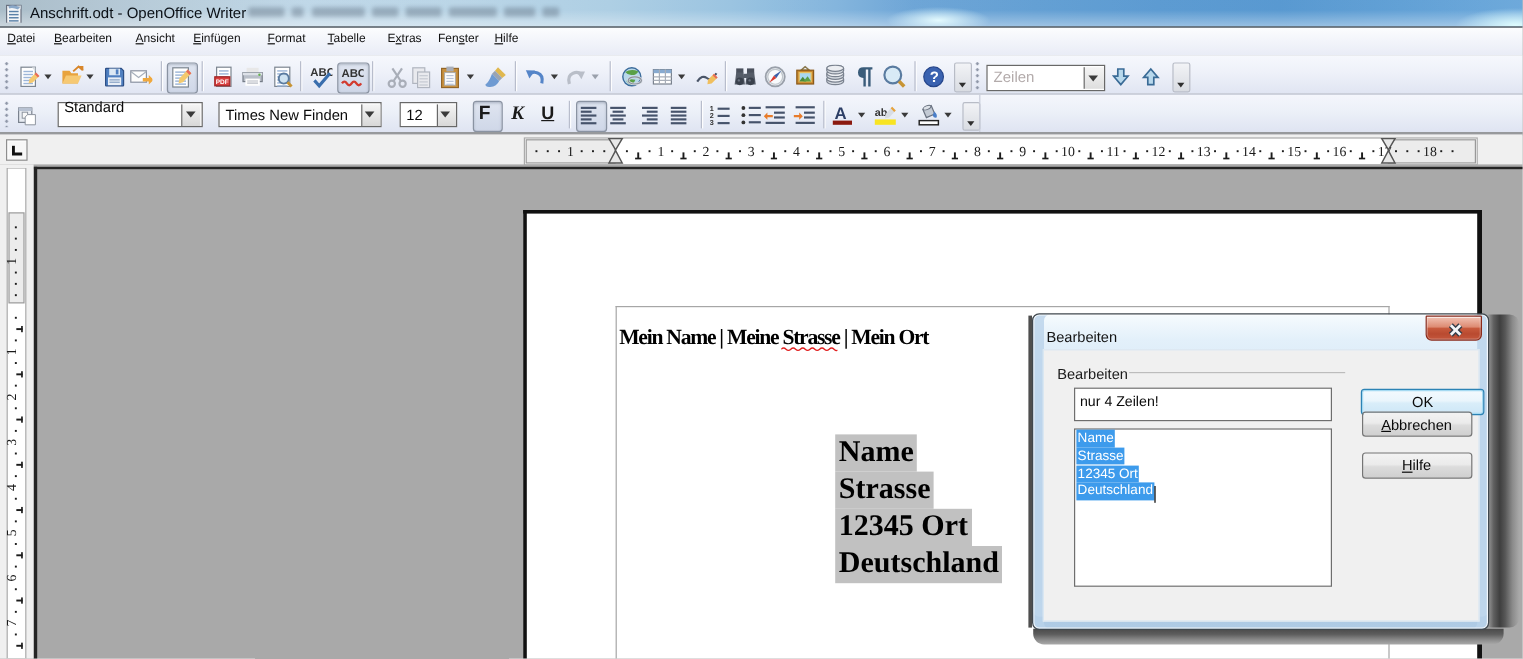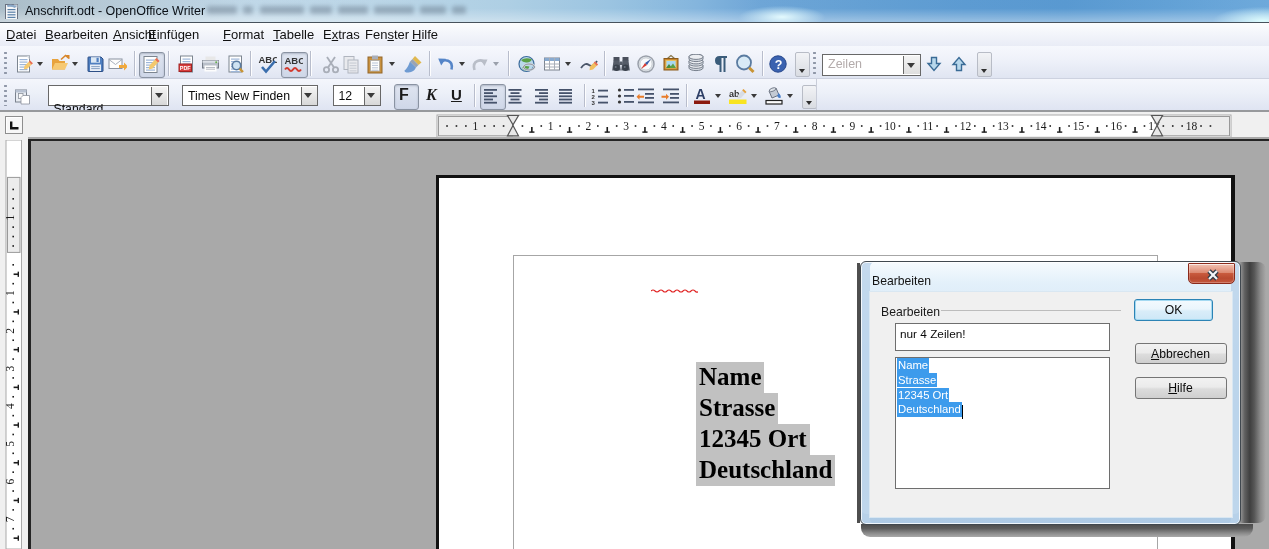--- a/index.html
+++ b/index.html
@@ -11,21 +11,21 @@
   radial-gradient(58px 15px at 782px 17px, rgba(230,252,255,.97), rgba(230,252,255,0) 75%),
   linear-gradient(0deg, rgba(255,255,255,.40), rgba(255,255,255,.04) 62%),
   linear-gradient(90deg,#a7bac6 0%,#b5cad8 10%,#bdd6e7 20%,#b8d4e6 30%,
    #abcde3 40%,#97c2e0 48%,#7fb2dc 55%,#68a2d5 60%,#5e9cd2 68%,
    #5697d0 76%,#5295cf 84%,#5c9dd4 92%,#68a6da 100%)}
 .smudge{position:absolute;top:6px;height:8px;background:#5f6f80;opacity:.42;
  filter:blur(1.9px);border-radius:2px}
 #menubar{left:0;top:22px;width:1269px;height:24px;
  background:linear-gradient(180deg,#fcfdfe 0%,#f4f6fb 40%,#e9ecf6 100%);
  border-top:1px solid #47525c;box-sizing:border-box}
-.mi{position:absolute;top:27px;font-size:13px;color:#111;white-space:pre}
+.mi{position:absolute;top:27px;font-size:10px;color:#111;white-space:pre}
 .mi u{text-decoration:underline}
 #tb1{left:0;top:46px;width:1269px;height:33px;
  background:linear-gradient(180deg,#f6f8fd 0%,#eef1f9 45%,#e0e5f2 100%);
  border-bottom:1px solid #cdd2e0;box-sizing:border-box}
 #tb2{left:0;top:79px;width:1269px;height:31px;
  background:linear-gradient(180deg,#f4f6fc 0%,#ecf0f8 45%,#dfe4f2 100%)}
 #tbline{left:0;top:110px;width:1269px;height:3px;background:#97999c}
 .grip{position:absolute;width:3px;background-image:radial-gradient(circle at 1.5px 2px,#8f97a8 1.1px,rgba(0,0,0,0) 1.3px);background-size:3px 5px}
 .sep{position:absolute;width:1px;background:#b8bdcc;box-shadow:1px 0 0 #fdfdfe}
 .ddarrow{position:absolute;width:0;height:0;border-left:3.5px solid transparent;
@@ -92,21 +92,21 @@
       <rect x="3.5" y="8.6" width="8" height="1.2" fill="#5a81a8"></rect>
       <rect x="3.5" y="11.2" width="8" height="1.2" fill="#5a81a8"></rect>
       <rect x="3.5" y="13.8" width="8" height="1.2" fill="#5a81a8"></rect>
       <path d="M3 2 Q8 0.5 12.5 3 L11 5 Q7 3 3.5 4 Z" fill="#8aa8c8"></path>
     </svg>
 <div class="abs" style="left:25px;top:3.5px;font-size:12.5px;color:#0b1016">Anschrift.odt - OpenOffice Writer</div>
 <div class="abs" id="menubar"></div>
 <div class="mi" style="left:6px"><u>D</u>atei</div>
 <div class="mi" style="left:45px"><u>B</u>earbeiten</div>
 <div class="mi" style="left:113px"><u>A</u>nsicht</div>
-<div class="mi" style="left:148px"><u>E</u>infügen</div>
+<div class="mi" style="left:161px"><u>E</u>infügen</div>
 <div class="mi" style="left:223px"><u>F</u>ormat</div>
 <div class="mi" style="left:273px"><u>T</u>abelle</div>
 <div class="mi" style="left:323px">E<u>x</u>tras</div>
 <div class="mi" style="left:365px">Fen<u>s</u>ter</div>
 <div class="mi" style="left:412px"><u>H</u>ilfe</div>
 <div class="abs" id="tb1"></div>
 <div class="grip" style="left:4px;top:51px;height:24px"></div>
 <svg class="abs" style="left:14.0px;top:54.0px" width="20" height="20" viewBox="0 0 20 20">
       <rect x="3.5" y="2" width="12" height="16" fill="#fff" stroke="#7c8590" stroke-width="1"></rect>
       <path d="M12.5 2 L15.5 2 L15.5 5.5 Z" fill="#d8dde2"></path>
@@ -316,21 +316,21 @@
 <div class="abs" id="tb2"></div>
 <div class="grip" style="left:4px;top:84px;height:22px"></div>
 <svg class="abs" style="left:13.0px;top:86.0px" width="20" height="20" viewBox="0 0 20 20">
       <rect x="2.5" y="4" width="11" height="12" fill="#e8ecf2" stroke="#7a828e" stroke-width="1"></rect>
       <rect x="2.5" y="4" width="11" height="2.5" fill="#b8c2d2"></rect>
       <rect x="5.5" y="7.5" width="4.5" height="5" fill="#f8f8f8" stroke="#8a919c" stroke-width="0.8"></rect>
       <path d="M10 9.5 L16.5 9.5 L16.5 18 L8 18 L8 11.5 Z" fill="#fff"></path>
       <path d="M10 9.5 L16.5 9.5 L16.5 18 L8 18 L8 11.5 Z" fill="none" stroke="#8a919c" stroke-width="0.8"></path>
     </svg>
 <div class="abs" style="left:47.5px;top:85.0px;width:121.0px;height:21.0px;background:#fff;border:1.5px solid #686868;box-sizing:border-box"></div>
-    <div class="abs" style="left:53.5px;top:102px;font-size:12.3px;color:#0a0a0a;white-space:pre">Standard</div>
+    <div class="abs" style="left:53.5px;top:82px;font-size:12.3px;color:#0a0a0a;white-space:pre">Standard</div>
     <div class="abs" style="left:151.0px;top:86.5px;width:16px;height:18.0px;background:linear-gradient(180deg,#f4f4f4,#d8d8d8);border-left:1.5px solid #686868;box-sizing:border-box"></div>
     <div class="ddarrow" style="left:154.5px;top:93.0px;border-top-width:5px;border-left-width:4.5px;border-right-width:4.5px"></div>
 <div class="abs" style="left:182.0px;top:85.0px;width:136.0px;height:21.0px;background:#fff;border:1.5px solid #686868;box-sizing:border-box"></div>
     <div class="abs" style="left:188.0px;top:88.5px;font-size:12.3px;color:#0a0a0a;white-space:pre">Times New Finden</div>
     <div class="abs" style="left:300.5px;top:86.5px;width:16px;height:18.0px;background:linear-gradient(180deg,#f4f4f4,#d8d8d8);border-left:1.5px solid #686868;box-sizing:border-box"></div>
     <div class="ddarrow" style="left:304.0px;top:93.0px;border-top-width:5px;border-left-width:4.5px;border-right-width:4.5px"></div>
 <div class="abs" style="left:332.5px;top:85.0px;width:48.5px;height:21.0px;background:#fff;border:1.5px solid #686868;box-sizing:border-box"></div>
     <div class="abs" style="left:338.5px;top:88.5px;font-size:12.3px;color:#0a0a0a;white-space:pre">12</div>
     <div class="abs" style="left:363.5px;top:86.5px;width:16px;height:18.0px;background:linear-gradient(180deg,#f4f4f4,#d8d8d8);border-left:1.5px solid #686868;box-sizing:border-box"></div>
     <div class="ddarrow" style="left:367.0px;top:93.0px;border-top-width:5px;border-left-width:4.5px;border-right-width:4.5px"></div>
@@ -582,20 +582,21 @@
       <rect x="8.6" y="359.65000000000003" width="5.2" height="1.6" fill="#1c1c1c"></rect>
       <rect x="12.6" y="357.85" width="1.4" height="5.2" fill="#1c1c1c"></rect>
       <rect x="7.4" y="369.075" width="1.6" height="1.6" fill="#1c1c1c"></rect>
       <text x="8.6" y="379.3" font-size="11.5" font-family="Liberation Serif" fill="#1a1a1a" text-anchor="middle" transform="rotate(-90 8.6 379.3)">7</text>
       <rect x="7.4" y="387.92500000000007" width="1.6" height="1.6" fill="#1c1c1c"></rect>
       <rect x="8.6" y="397.3500000000001" width="5.2" height="1.6" fill="#1c1c1c"></rect>
       <rect x="12.6" y="395.55000000000007" width="1.4" height="5.2" fill="#1c1c1c"></rect>
     </svg>
 <div class="abs" id="page"></div>
 <div class="abs" id="frame"></div>
+<div class="abs" style="left:516px;top:271px"><span id="t1" style="font-family:'Liberation Serif',serif;font-weight:bold;font-size:18px;letter-spacing:-1.05px;white-space:pre">Mein Name | Meine Strasse | Mein Ort</span></div>
 <svg class="abs" style="left:651.0px;top:289.0px" width="47" height="5" viewBox="0 0 47 5">
       <path d="M0 2 Q2 0 4 2 Q6 4 8 2 Q10 0 12 2 Q14 4 16 2 Q18 0 20 2 Q22 4 24 2 Q26 0 28 2 Q30 4 32 2 Q34 0 36 2 Q38 4 40 2 Q42 0 44 2 Q46 4 47 2.6" fill="none" stroke="#e02020" stroke-width="1.1"></path>
     </svg>
 <div class="abs" id="addr">
       <div class="hl">Name</div>
       <div class="hl">Strasse</div>
       <div class="hl">12345 Ort</div>
       <div class="hl">Deutschland</div>
     </div>
 <div class="abs" id="dlgshr"></div>
@@ -617,17 +618,17 @@
         <div class="abs win" style="left:24.5px;top:31px;width:215.5px;height:28px">
           <div class="abs" style="left:4.5px;top:2.5px;font-size:11.8px;color:#0a0a0a">nur 4 Zeilen!</div>
         </div>
         <div class="abs win" style="left:24.5px;top:64.5px;width:215.5px;height:132px">
           <div class="sel" style="top:0.4px;left:1.5px">Name</div>
           <div class="sel" style="top:15.2px;left:1.5px">Strasse</div>
           <div class="sel" style="top:30.0px;left:1.5px">12345 Ort</div>
           <div class="sel" style="top:44.8px;left:1.5px">Deutschland</div>
           <div class="abs" style="left:66px;top:47px;width:1.6px;height:14px;background:#000"></div>
         </div>
-        <div class="btn abs" id="okbtn" style="left:264px;top:7px;width:79px;height:22px;line-height:21px">OK</div>
+        <div class="btn abs" id="okbtn" style="left:264px;top:32px;width:103px;height:22px;line-height:21px">OK</div>
         <div class="btn abs" style="left:264.5px;top:50.5px;width:92px;height:21.6px;line-height:20.5px"><u>A</u>bbrechen</div>
         <div class="btn abs" style="left:264.5px;top:85px;width:92px;height:21.6px;line-height:20.5px"><u>H</u>ilfe</div>
       </div>
     </div>
 </div>
 </body></html>

